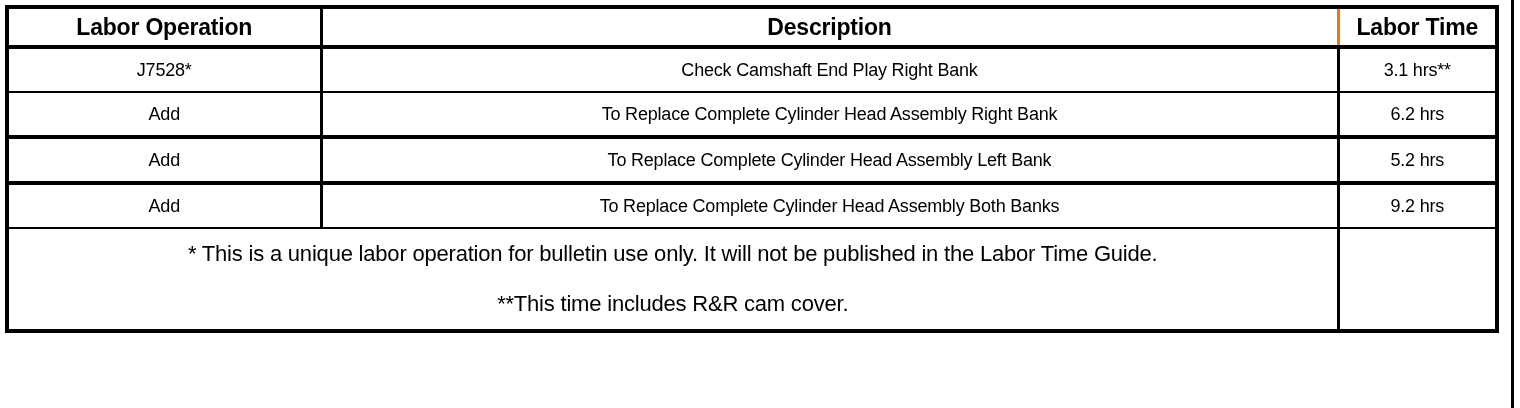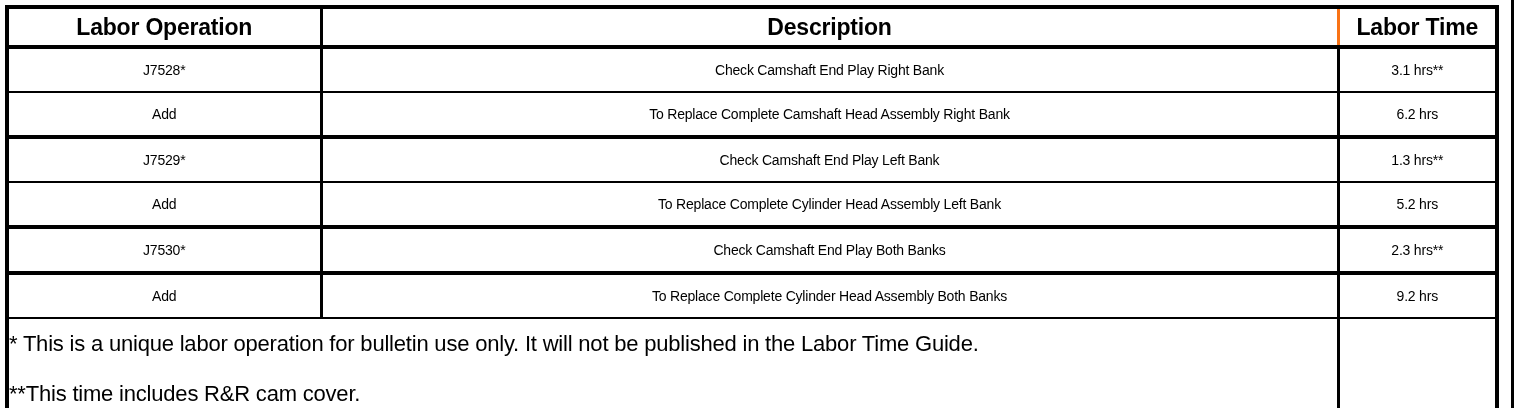--- a/index.html
+++ b/index.html
@@ -64,21 +64,21 @@
     text-align: center;
     border-bottom: 4px solid #000000;
     letter-spacing: -0.2px;
   }
   .hdr-row td.c-op   { border-right: 3px solid #000000; }
   .hdr-row td.c-desc { border-right: 3px solid #f97316; }
 
   
   .data-row td {
     height: 42px;
-    font-size: 14px;
+    font-size: 18px;
     font-weight: normal;
     text-align: center;
     letter-spacing: -0.2px;
   }
   .data-row td.c-op   { border-right: 3px solid #000000; }
   .data-row td.c-desc { border-right: 3px solid #000000; }
 
   
   .sep-thin  td { border-bottom: 2px solid #000000; }
   .sep-thick td { border-bottom: 4px solid #000000; }
@@ -92,20 +92,21 @@
   }
   .note-row td.c-note {
     border-right: 3px solid #000000;
     padding: 7px 0 0 6px;
   }
   .note-line {
     display: block;
     line-height: 1.28;
     letter-spacing: -0.2px;
     white-space: nowrap;
+    text-align: center;
   }
   .note-gap { display: block; height: 22px; }
 </style>
 </head>
 <body>
 
 <div id="page">
 
   <div id="margin-rule"></div>
 
@@ -126,41 +127,31 @@
 
     <tbody>
       <tr class="data-row sep-thin">
         <td class="c-op">J7528*</td>
         <td class="c-desc">Check Camshaft End Play Right Bank</td>
         <td class="c-time">3.1 hrs**</td>
       </tr>
 
       <tr class="data-row sep-thick">
         <td class="c-op">Add</td>
-        <td class="c-desc">To Replace Complete Camshaft Head Assembly Right Bank</td>
+        <td class="c-desc">To Replace Complete Cylinder Head Assembly Right Bank</td>
         <td class="c-time">6.2 hrs</td>
       </tr>
 
-      <tr class="data-row sep-thin">
-        <td class="c-op">J7529*</td>
-        <td class="c-desc">Check Camshaft End Play Left Bank</td>
-        <td class="c-time">1.3 hrs**</td>
-      </tr>
 
       <tr class="data-row sep-thick">
         <td class="c-op">Add</td>
         <td class="c-desc">To Replace Complete Cylinder Head Assembly Left Bank</td>
         <td class="c-time">5.2 hrs</td>
       </tr>
 
-      <tr class="data-row sep-thick">
-        <td class="c-op">J7530*</td>
-        <td class="c-desc">Check Camshaft End Play Both Banks</td>
-        <td class="c-time">2.3 hrs**</td>
-      </tr>
 
       <tr class="data-row sep-thin">
         <td class="c-op">Add</td>
         <td class="c-desc">To Replace Complete Cylinder Head Assembly Both Banks</td>
         <td class="c-time">9.2 hrs</td>
       </tr>
 
       <tr class="note-row">
         <td class="c-note" colspan="2">
           <span class="note-line">* This is a unique labor operation for bulletin use only. It will not be published in the Labor Time Guide.</span>

